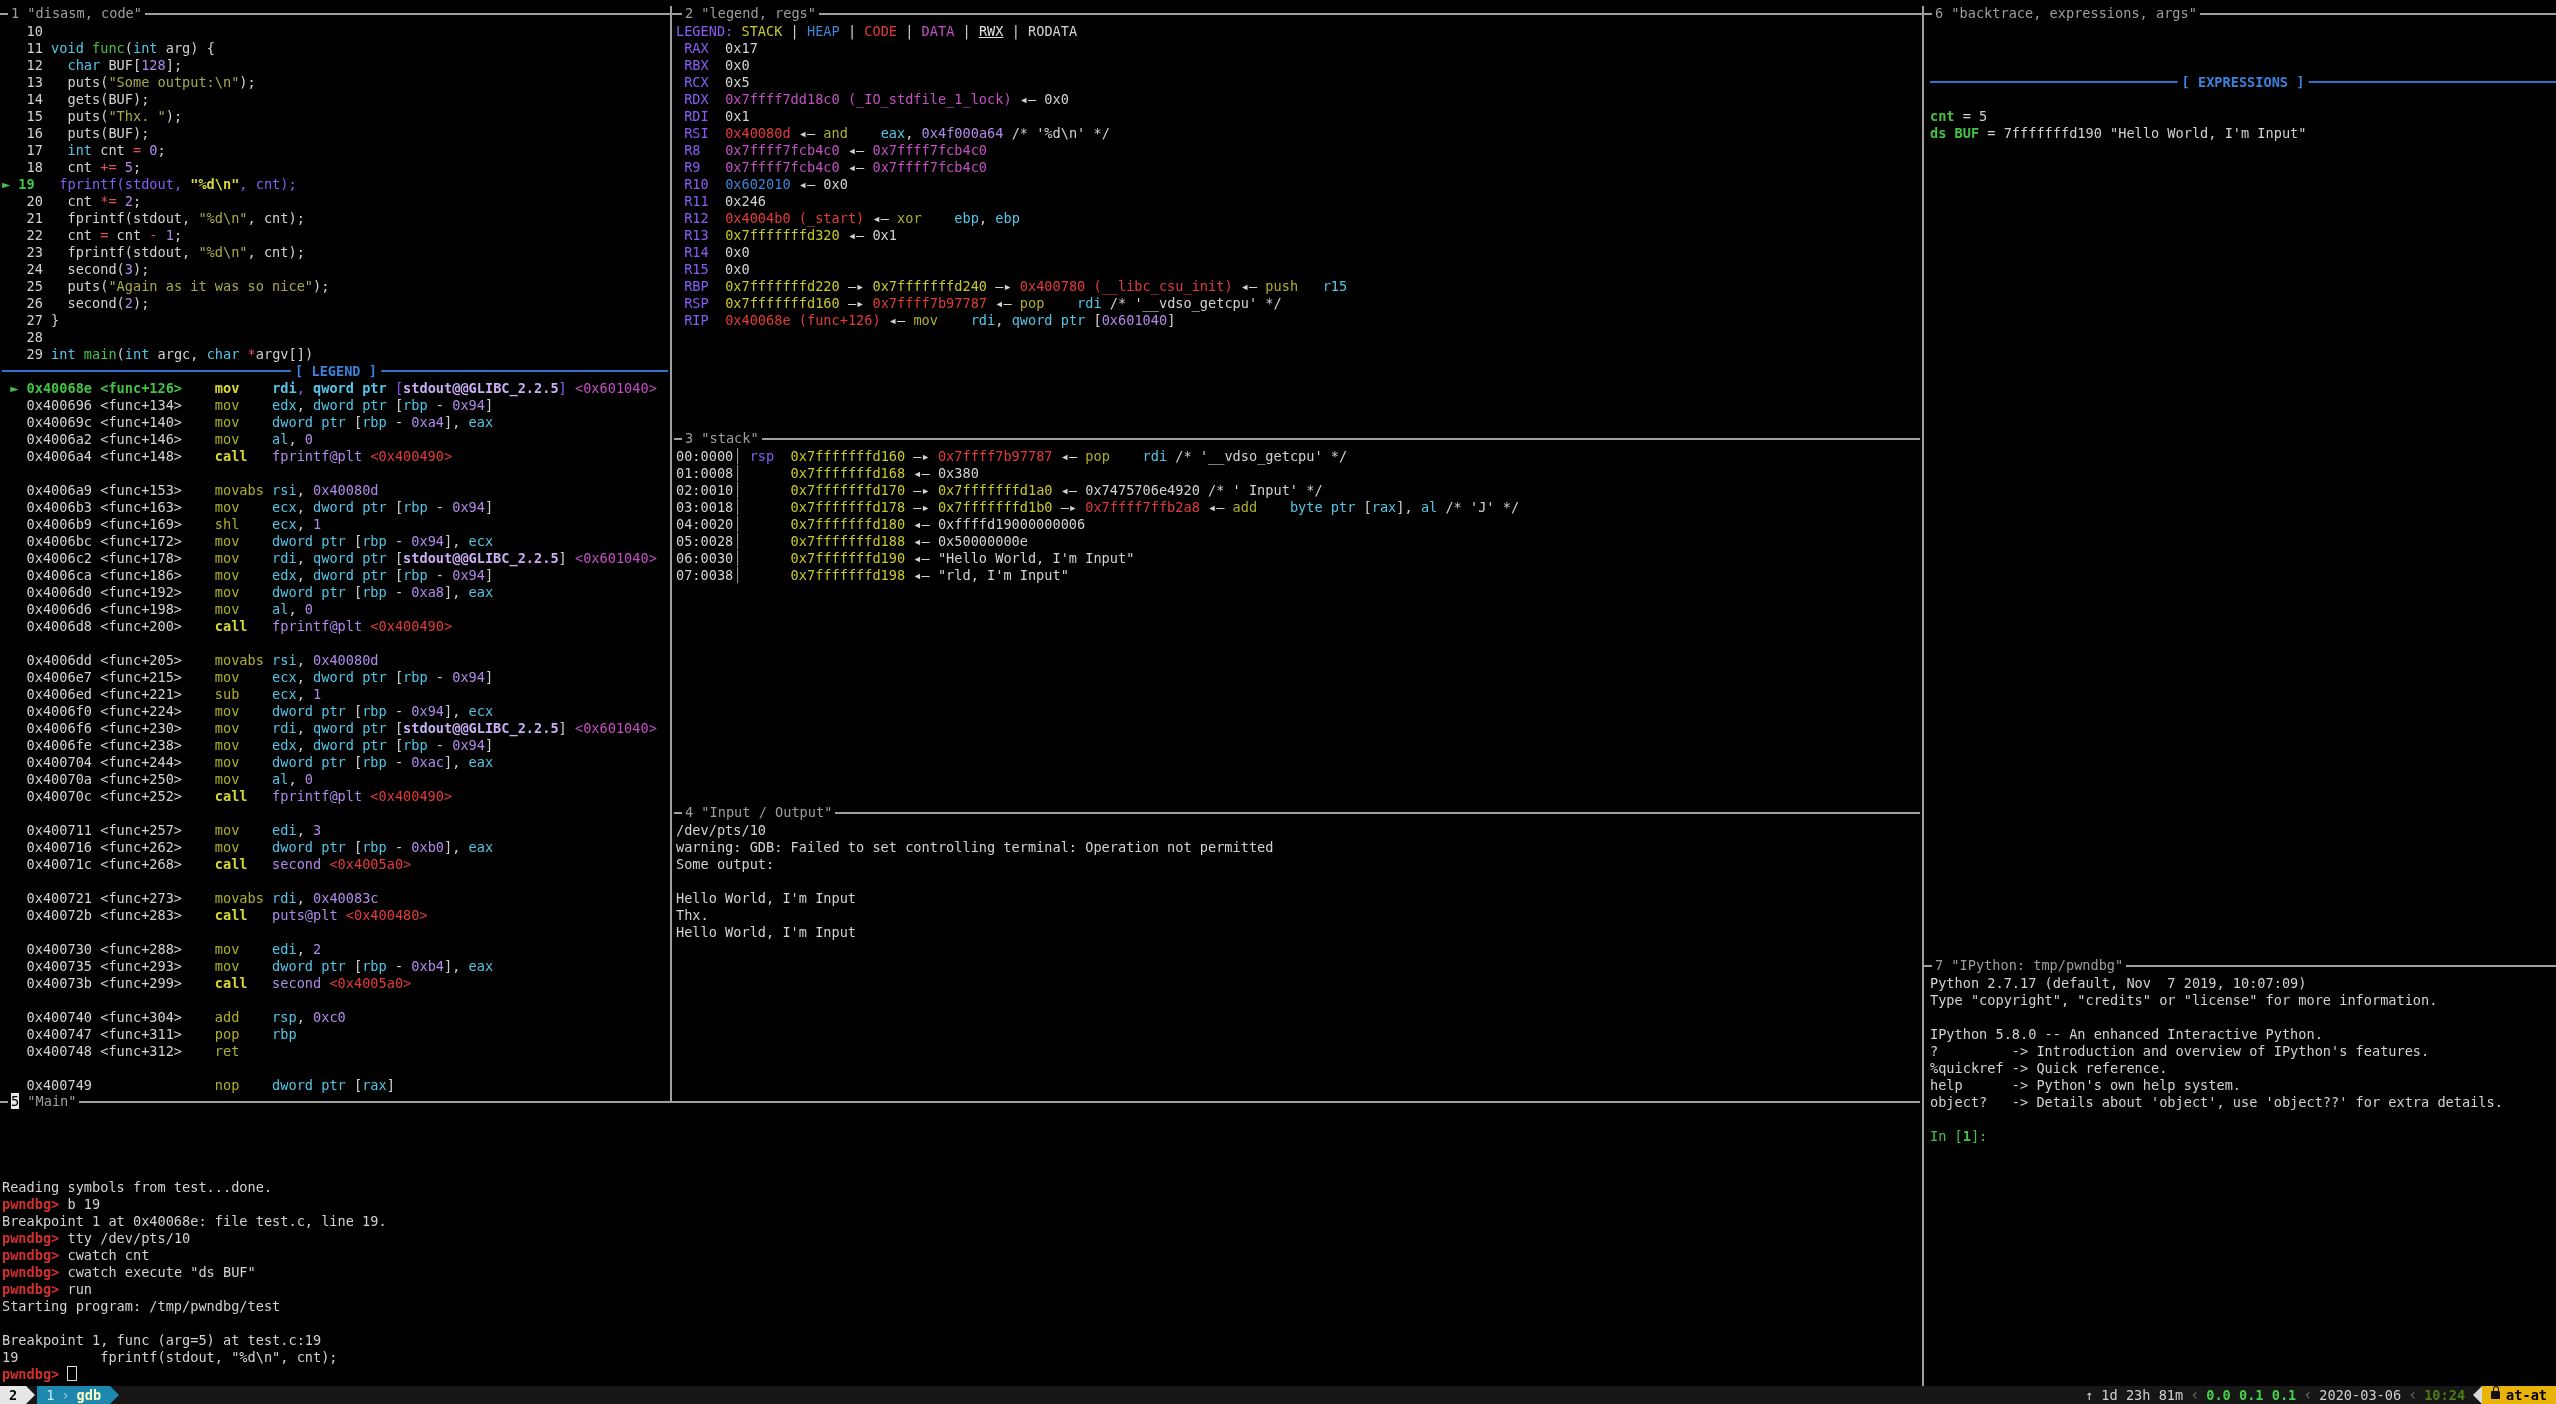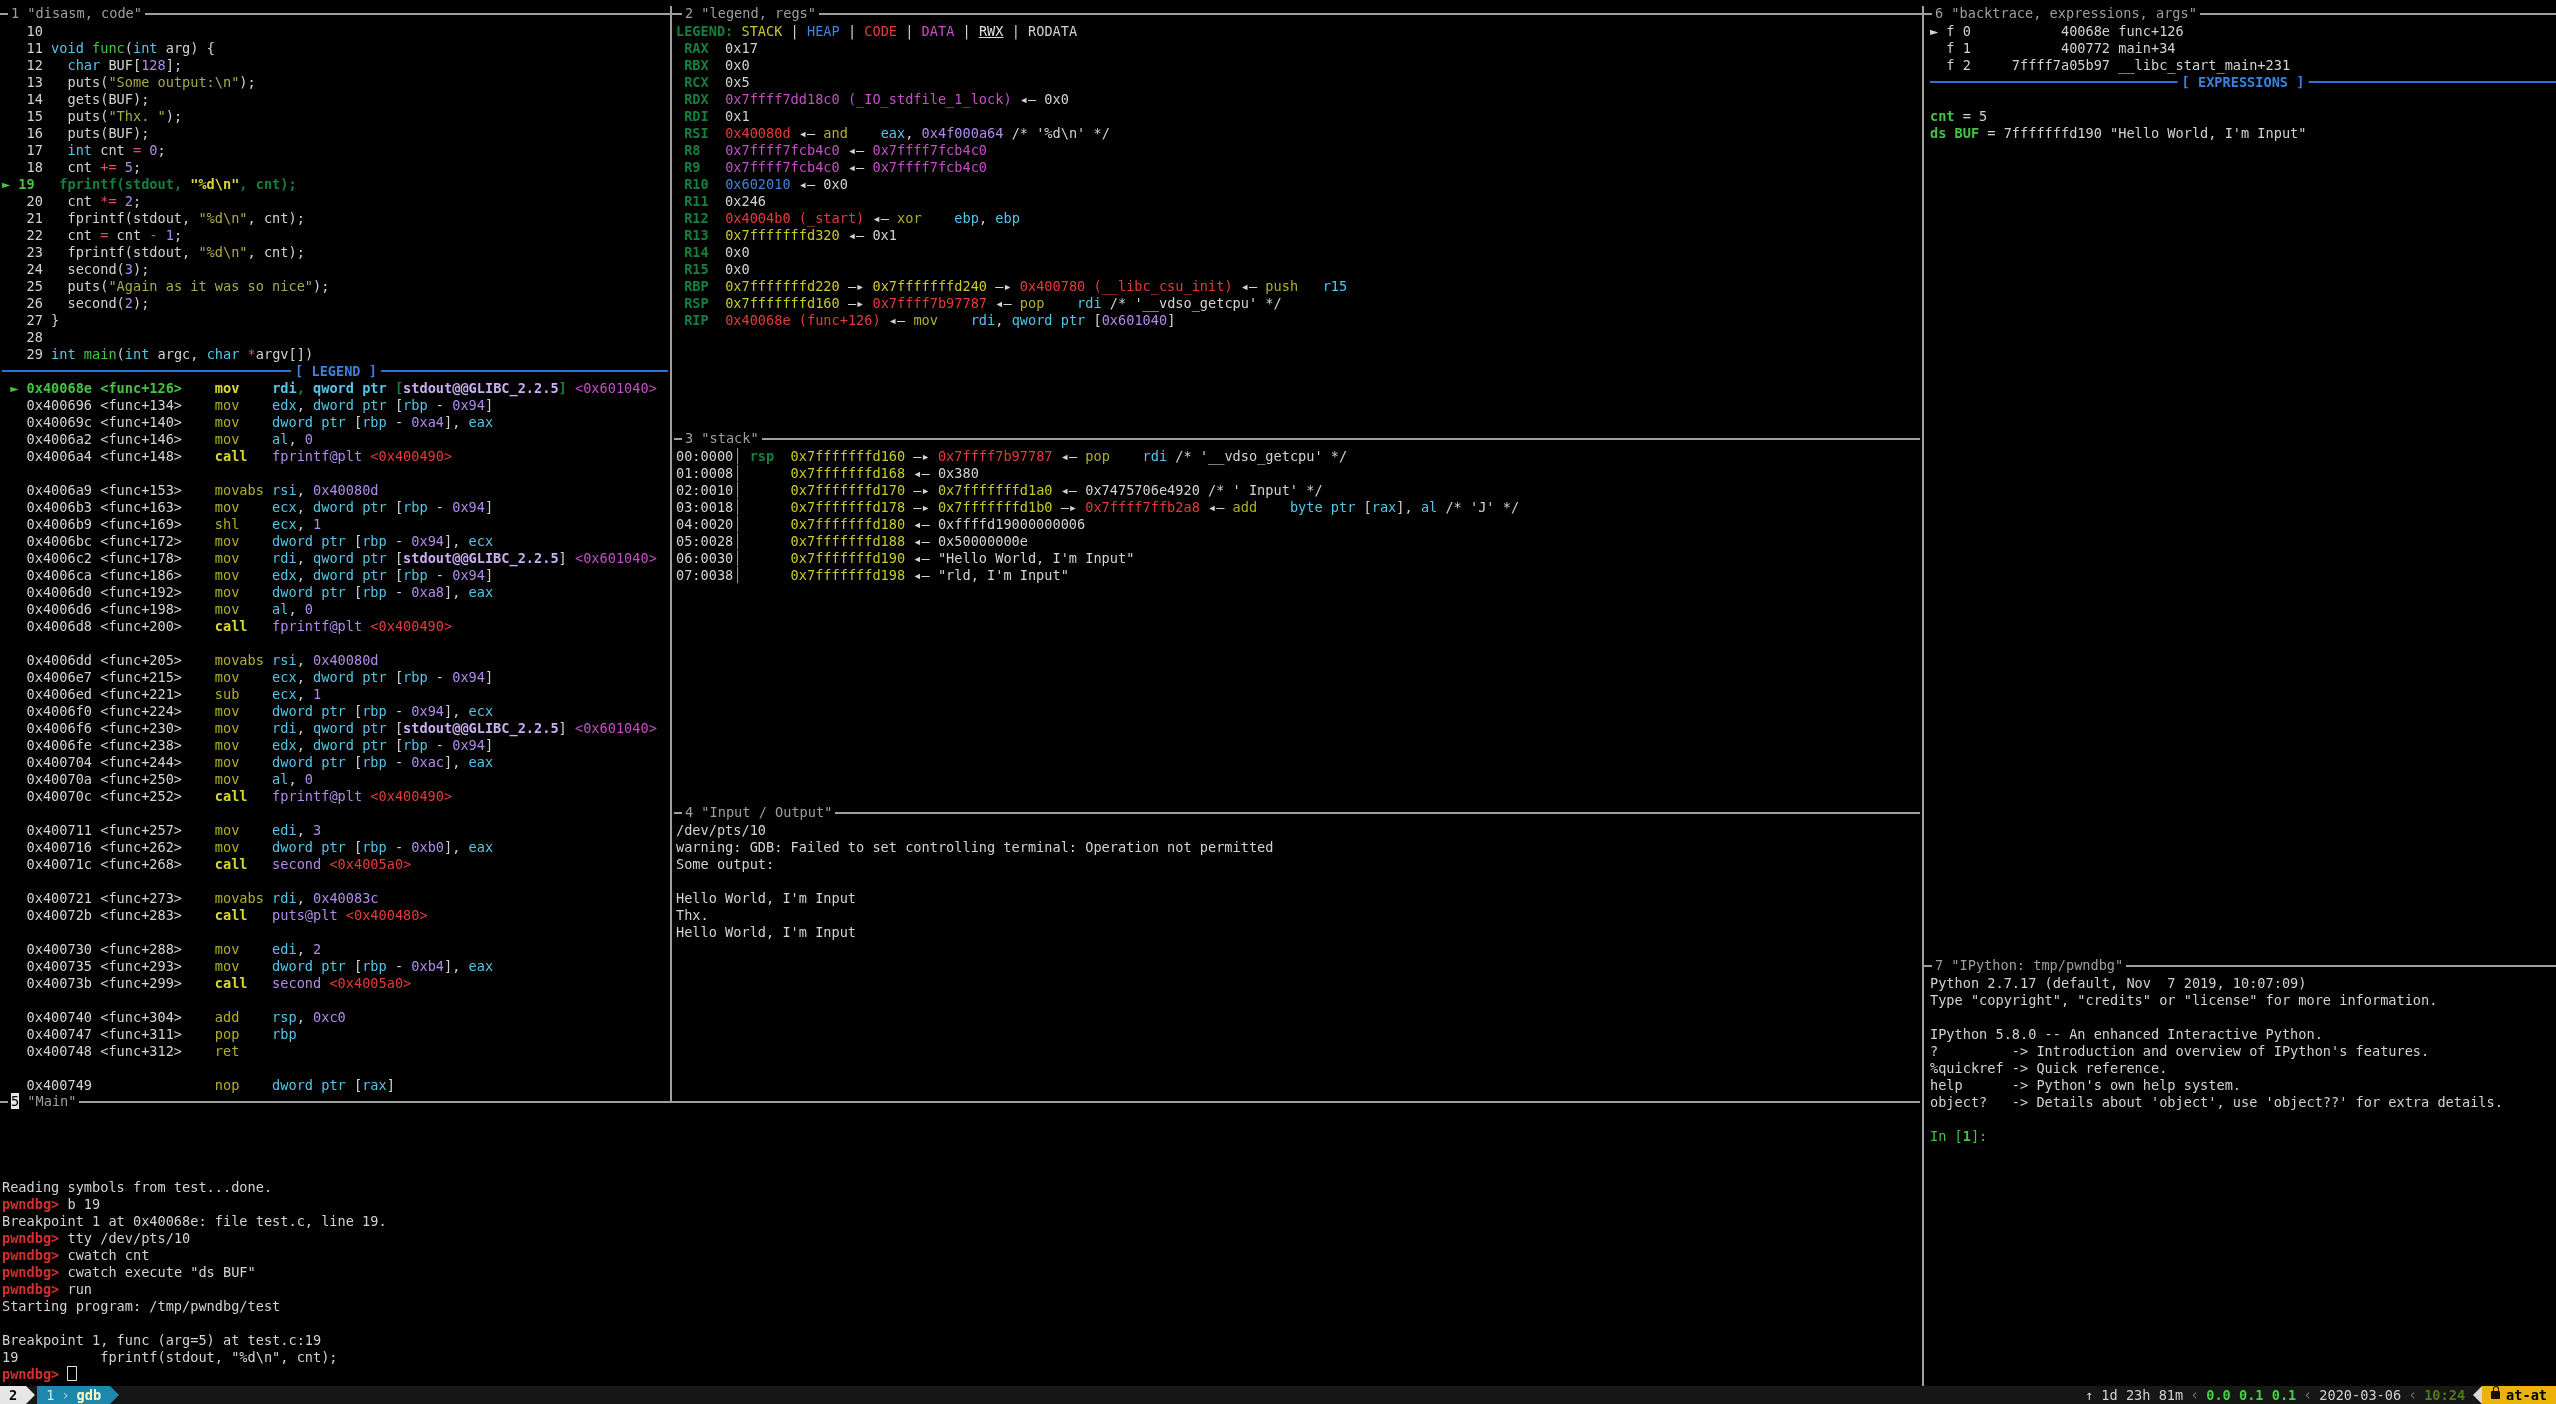--- a/index.html
+++ b/index.html
@@ -3,21 +3,21 @@
 <meta charset="utf-8">
 <style>
   html,body{margin:0;padding:0;background:#000;}
   #screen{position:relative;width:2556px;height:1404px;background:#000;overflow:hidden;
     font-family:"DejaVu Sans Mono",monospace;font-size:13.6px;line-height:17px;}
   .pre{position:absolute;white-space:pre;}
   .row{height:17px;white-space:pre;}
   
   .sg{white-space:pre;}
   .w{color:#d2d2d2}
-  .W{color:#15803d;font-weight:bold}
+  .W{color:#8b5cf6;font-weight:normal}
   .gy{color:#9a9a9a}
   .r{color:#e23b3b}
   .R{color:#d22f2f;font-weight:bold}
   .g{color:#44c344}
   .G{color:#44c344;font-weight:bold}
   .y{color:#c9c929}
   .Y{color:#d8d833;font-weight:bold}
   .o{color:#b0b028}
   .c{color:#53c6e8}
   .C{color:#53c6e8;font-weight:bold}
@@ -68,21 +68,20 @@
   <div class="pre" style="left:676px;top:23px;"><div class="row"><span class="sg W">LEGEND: </span><span class="sg y">STACK</span><span class="sg w"> | </span><span class="sg b">HEAP</span><span class="sg w"> | </span><span class="sg r">CODE</span><span class="sg w"> | </span><span class="sg m">DATA</span><span class="sg w"> | </span><span class="sg u">RWX</span><span class="sg w"> | RODATA</span></div><div class="row"><span class="sg W"> RAX</span><span class="sg w">  0x17</span></div><div class="row"><span class="sg W"> RBX</span><span class="sg w">  0x0</span></div><div class="row"><span class="sg W"> RCX</span><span class="sg w">  0x5</span></div><div class="row"><span class="sg W"> RDX</span><span class="sg w">  </span><span class="sg m">0x7ffff7dd18c0 (_IO_stdfile_1_lock)</span><span class="sg w"> ◂— 0x0</span></div><div class="row"><span class="sg W"> RDI</span><span class="sg w">  0x1</span></div><div class="row"><span class="sg W"> RSI</span><span class="sg w">  </span><span class="sg r">0x40080d</span><span class="sg w"> ◂— </span><span class="sg o">and</span><span class="sg w">    </span><span class="sg c">eax</span><span class="sg w">, </span><span class="sg p">0x4f000a64</span><span class="sg w"> /* '%d\n' */</span></div><div class="row"><span class="sg W"> R8</span><span class="sg w">   </span><span class="sg m">0x7ffff7fcb4c0</span><span class="sg w"> ◂— </span><span class="sg m">0x7ffff7fcb4c0</span></div><div class="row"><span class="sg W"> R9</span><span class="sg w">   </span><span class="sg m">0x7ffff7fcb4c0</span><span class="sg w"> ◂— </span><span class="sg m">0x7ffff7fcb4c0</span></div><div class="row"><span class="sg W"> R10</span><span class="sg w">  </span><span class="sg b">0x602010</span><span class="sg w"> ◂— 0x0</span></div><div class="row"><span class="sg W"> R11</span><span class="sg w">  0x246</span></div><div class="row"><span class="sg W"> R12</span><span class="sg w">  </span><span class="sg r">0x4004b0 (_start)</span><span class="sg w"> ◂— </span><span class="sg o">xor</span><span class="sg w">    </span><span class="sg c">ebp</span><span class="sg w">, </span><span class="sg c">ebp</span></div><div class="row"><span class="sg W"> R13</span><span class="sg w">  </span><span class="sg y">0x7fffffffd320</span><span class="sg w"> ◂— 0x1</span></div><div class="row"><span class="sg W"> R14</span><span class="sg w">  0x0</span></div><div class="row"><span class="sg W"> R15</span><span class="sg w">  0x0</span></div><div class="row"><span class="sg W"> RBP</span><span class="sg w">  </span><span class="sg y">0x7fffffffd220</span><span class="sg w"> —▸ </span><span class="sg y">0x7fffffffd240</span><span class="sg w"> —▸ </span><span class="sg r">0x400780 (__libc_csu_init)</span><span class="sg w"> ◂— </span><span class="sg o">push</span><span class="sg w">   </span><span class="sg c">r15</span></div><div class="row"><span class="sg W"> RSP</span><span class="sg w">  </span><span class="sg y">0x7fffffffd160</span><span class="sg w"> —▸ </span><span class="sg r">0x7ffff7b97787</span><span class="sg w"> ◂— </span><span class="sg o">pop</span><span class="sg w">    </span><span class="sg c">rdi</span><span class="sg w"> /* '__vdso_getcpu' */</span></div><div class="row"><span class="sg W"> RIP</span><span class="sg w">  </span><span class="sg r">0x40068e (func+126)</span><span class="sg w"> ◂— </span><span class="sg o">mov</span><span class="sg w">    </span><span class="sg c">rdi</span><span class="sg w">, </span><span class="sg c">qword ptr</span><span class="sg w"> [</span><span class="sg p">0x601040</span><span class="sg w">]</span></div></div>
 
   <div class="hline" style="left:674px;top:438px;width:1246px;"></div>
   <span class="blabel" style="left:682px;top:430px;">3 "stack"</span>
   <div class="pre" style="left:676px;top:448px;"><div class="row"><span class="sg w">00:0000</span><span class="sg gy">│</span><span class="sg W"> rsp</span><span class="sg w">  </span><span class="sg y">0x7fffffffd160</span><span class="sg w"> —▸ </span><span class="sg r">0x7ffff7b97787</span><span class="sg w"> ◂— </span><span class="sg o">pop</span><span class="sg w">    </span><span class="sg c">rdi</span><span class="sg w"> /* '__vdso_getcpu' */</span></div><div class="row"><span class="sg w">01:0008</span><span class="sg gy">│</span><span class="sg w">      </span><span class="sg y">0x7fffffffd168</span><span class="sg w"> ◂— 0x380</span></div><div class="row"><span class="sg w">02:0010</span><span class="sg gy">│</span><span class="sg w">      </span><span class="sg y">0x7fffffffd170</span><span class="sg w"> —▸ </span><span class="sg y">0x7fffffffd1a0</span><span class="sg w"> ◂— 0x7475706e4920 /* ' Input' */</span></div><div class="row"><span class="sg w">03:0018</span><span class="sg gy">│</span><span class="sg w">      </span><span class="sg y">0x7fffffffd178</span><span class="sg w"> —▸ </span><span class="sg y">0x7fffffffd1b0</span><span class="sg w"> —▸ </span><span class="sg r">0x7ffff7ffb2a8</span><span class="sg w"> ◂— </span><span class="sg o">add</span><span class="sg w">    </span><span class="sg c">byte ptr</span><span class="sg w"> [</span><span class="sg c">rax</span><span class="sg w">], </span><span class="sg c">al</span><span class="sg w"> /* 'J' */</span></div><div class="row"><span class="sg w">04:0020</span><span class="sg gy">│</span><span class="sg w">      </span><span class="sg y">0x7fffffffd180</span><span class="sg w"> ◂— 0xffffd19000000006</span></div><div class="row"><span class="sg w">05:0028</span><span class="sg gy">│</span><span class="sg w">      </span><span class="sg y">0x7fffffffd188</span><span class="sg w"> ◂— 0x50000000e</span></div><div class="row"><span class="sg w">06:0030</span><span class="sg gy">│</span><span class="sg w">      </span><span class="sg y">0x7fffffffd190</span><span class="sg w"> ◂— "Hello World, I'm Input"</span></div><div class="row"><span class="sg w">07:0038</span><span class="sg gy">│</span><span class="sg w">      </span><span class="sg y">0x7fffffffd198</span><span class="sg w"> ◂— "rld, I'm Input"</span></div></div>
 
   <div class="hline" style="left:674px;top:812px;width:1246px;"></div>
   <span class="blabel" style="left:682px;top:804px;">4 "Input / Output"</span>
   <div class="pre" style="left:676px;top:822px;"><div class="row"><span class="sg w">/dev/pts/10</span></div><div class="row"><span class="sg w">warning: GDB: Failed to set controlling terminal: Operation not permitted</span></div><div class="row"><span class="sg w">Some output:</span></div><div class="row"></div><div class="row"><span class="sg w">Hello World, I'm Input</span></div><div class="row"><span class="sg w">Thx. </span></div><div class="row"><span class="sg w">Hello World, I'm Input</span></div></div>
 
-  <div class="pre" style="left:1930px;top:23px;"><div class="row"><span class="sg w">► f 0           40068e func+126</span></div><div class="row"><span class="sg w">  f 1           400772 main+34</span></div><div class="row"><span class="sg w">  f 2     7ffff7a05b97 __libc_start_main+231</span></div></div>
   <div class="blueline" style="left:1930px;top:81px;width:626px;"></div>
   <span class="bluelabel" style="left:2243px;top:74px;">[ EXPRESSIONS ]</span>
   <div class="pre" style="left:1930px;top:108px;"><div class="row"><span class="sg G">cnt</span><span class="sg w"> = 5</span></div><div class="row"><span class="sg G">ds BUF</span><span class="sg w"> = 7fffffffd190 "Hello World, I'm Input"</span></div></div>
 
   <div class="hline" style="left:1924px;top:965px;width:632px;"></div>
   <span class="blabel" style="left:1932px;top:957px;">7 "IPython: tmp/pwndbg"</span>
   <div class="pre" style="left:1930px;top:975px;"><div class="row"><span class="sg w">Python 2.7.17 (default, Nov  7 2019, 10:07:09)</span></div><div class="row"><span class="sg w">Type "copyright", "credits" or "license" for more information.</span></div><div class="row"></div><div class="row"><span class="sg w">IPython 5.8.0 -- An enhanced Interactive Python.</span></div><div class="row"><span class="sg w">?         -&gt; Introduction and overview of IPython's features.</span></div><div class="row"><span class="sg w">%quickref -&gt; Quick reference.</span></div><div class="row"><span class="sg w">help      -&gt; Python's own help system.</span></div><div class="row"><span class="sg w">object?   -&gt; Details about 'object', use 'object??' for extra details.</span></div><div class="row"></div><div class="row"><span class="sg g">In [</span><span class="sg G">1</span><span class="sg g">]:</span></div></div>
 
   <div class="hline" style="left:0;top:1101px;width:1920px;"></div>
   <span class="blabel" style="left:8px;top:1093px;"><span class="rev">5</span><span> "Main"</span></span>

